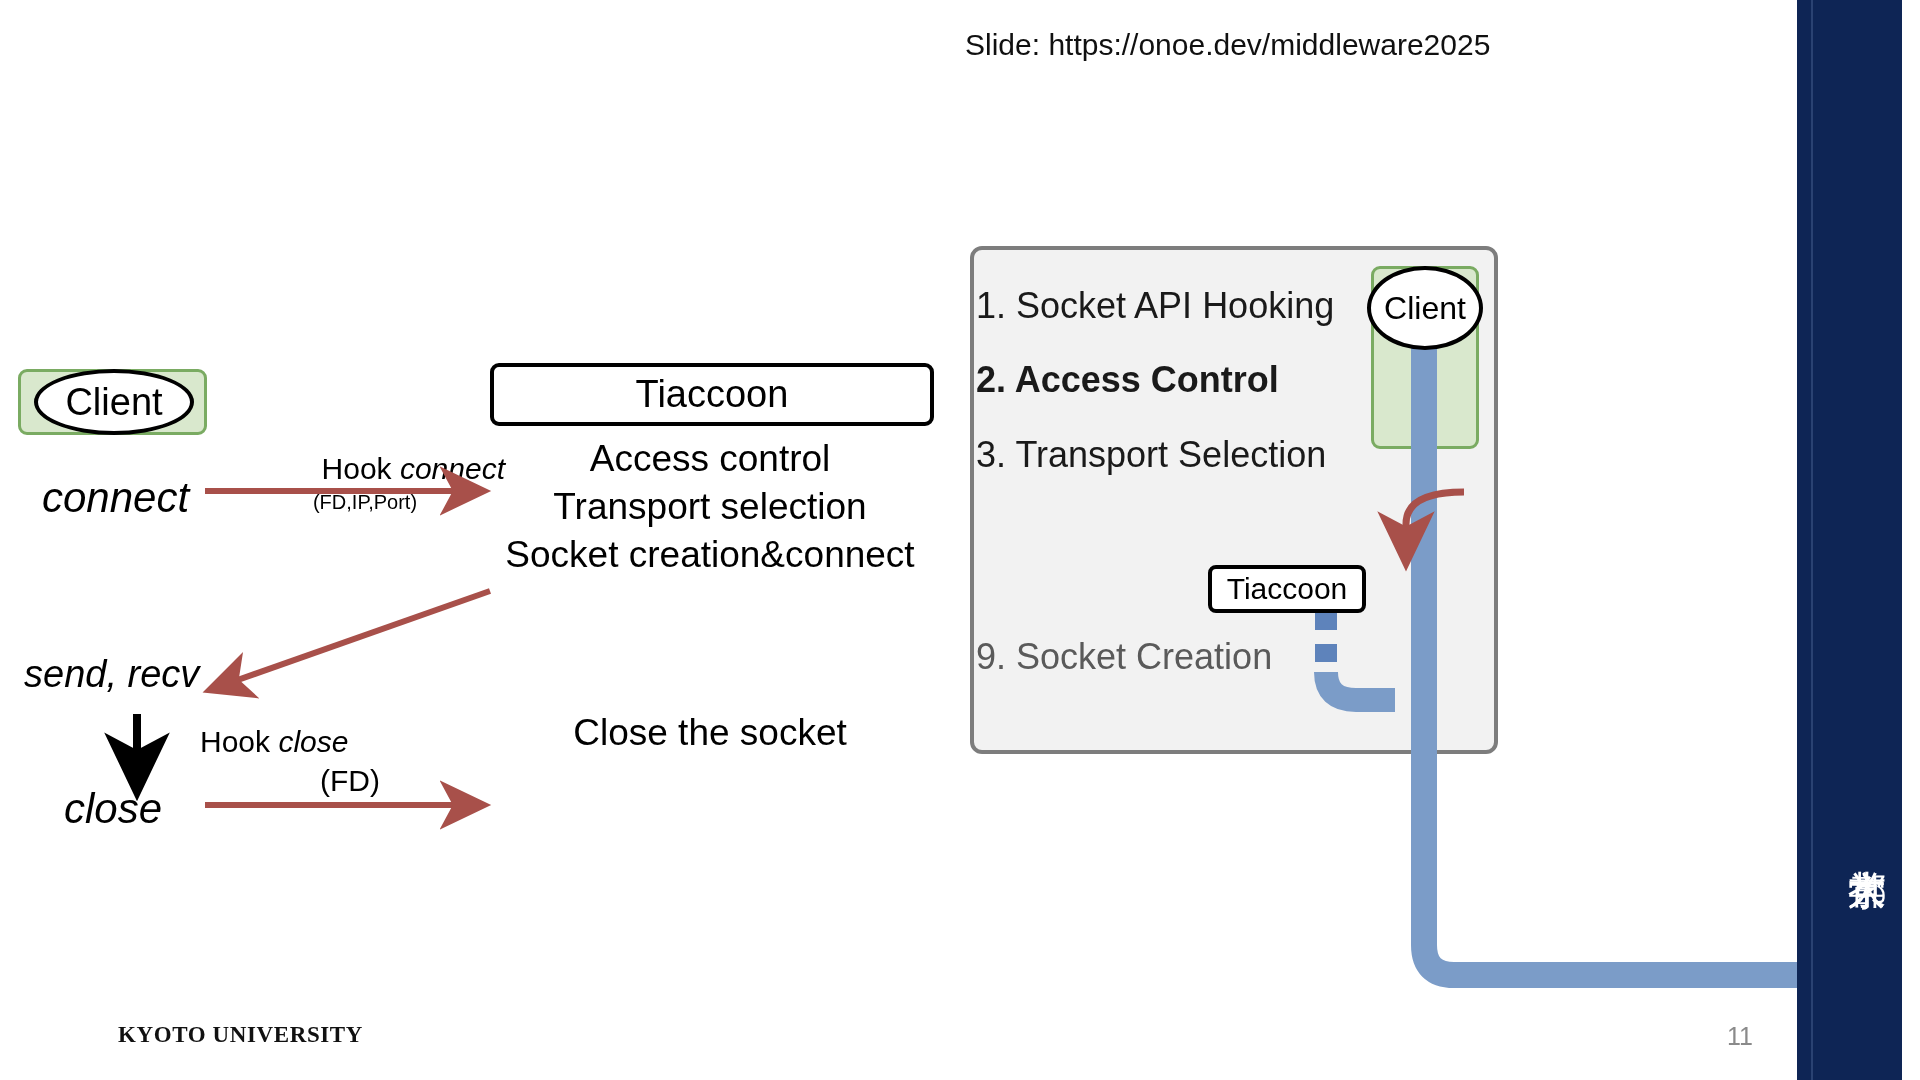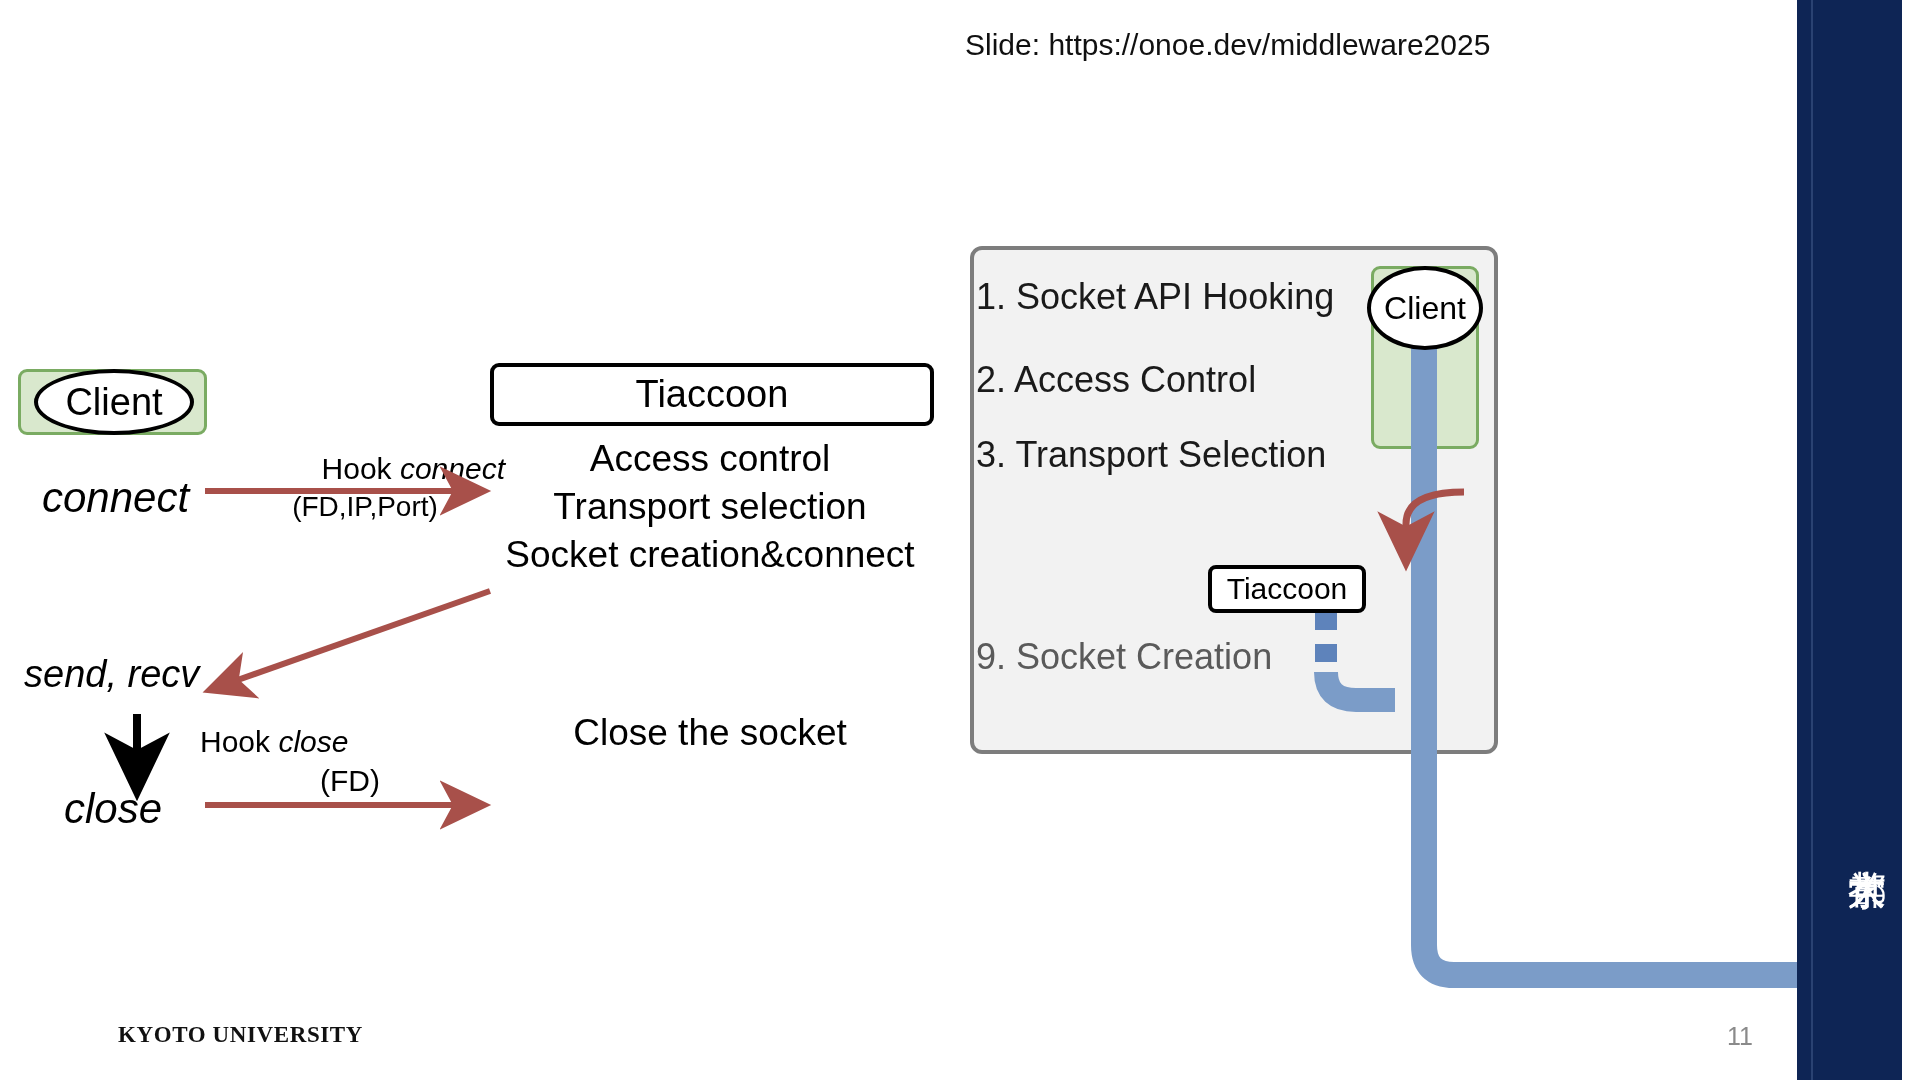--- a/index.html
+++ b/index.html
@@ -157,21 +157,21 @@
     font-size: 30px;
     color: #000000;
     white-space: nowrap;
   }
   .hook-connect-args {
     position: absolute;
     left: 225px;
     top: 491px;
     width: 280px;
     text-align: center;
-    font-size: 28px;
+    font-size: 20px;
     color: #000000;
     white-space: nowrap;
   }
   .hook-close-label {
     position: absolute;
     left: 200px;
     top: 725px;
     width: 300px;
     font-size: 30px;
     color: #000000;
@@ -231,22 +231,22 @@
     border-radius: 12px;
     box-sizing: border-box;
   }
   .panel-item {
     position: absolute;
     left: 976px;
     font-size: 36px;
     color: #1a1a1a;
     white-space: nowrap;
   }
-  .panel-item.i1 { top: 276px; }
-  .panel-item.i2 { top: 359px; }
+  .panel-item.i1 { top: 285px; }
+  .panel-item.i2 { top: 359px; font-weight: bold; }
   .panel-item.i3 { top: 434px; }
   .panel-item.i4 { top: 636px; color: #5a5a5a; }
 
   .panel-client-green {
     position: absolute;
     left: 1371px;
     top: 266px;
     width: 108px;
     height: 183px;
     background: #d9e8cd;

